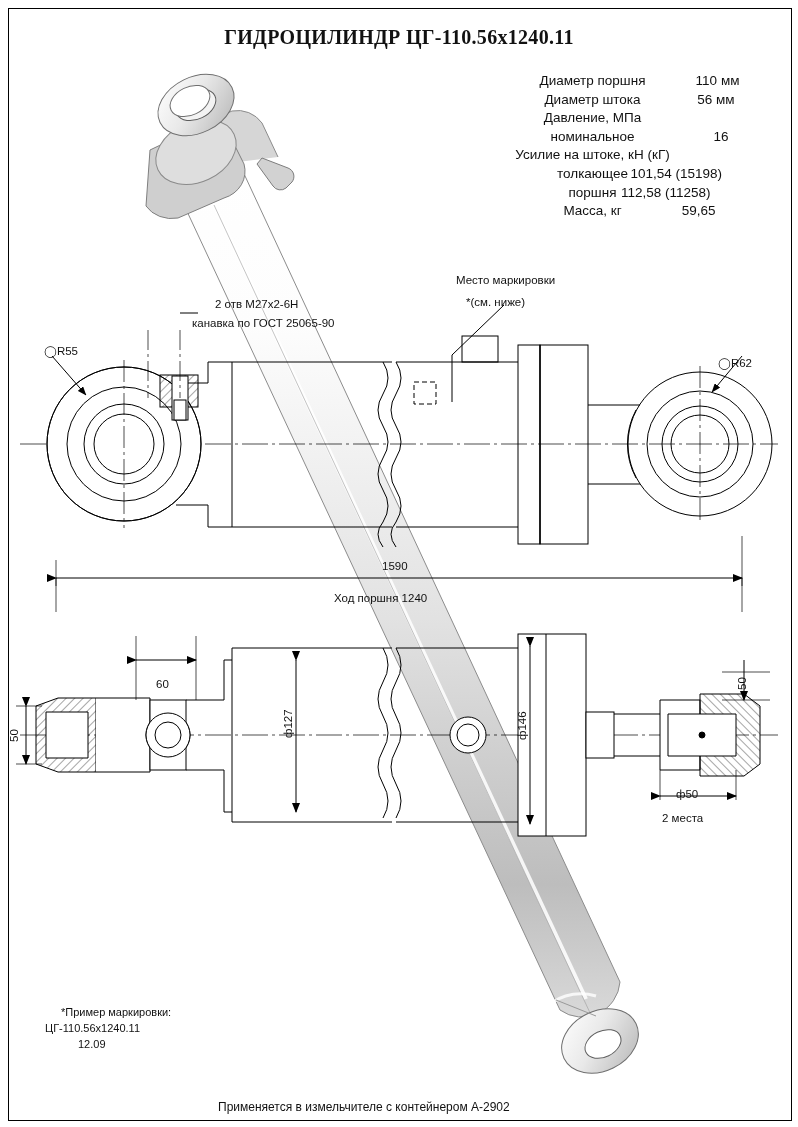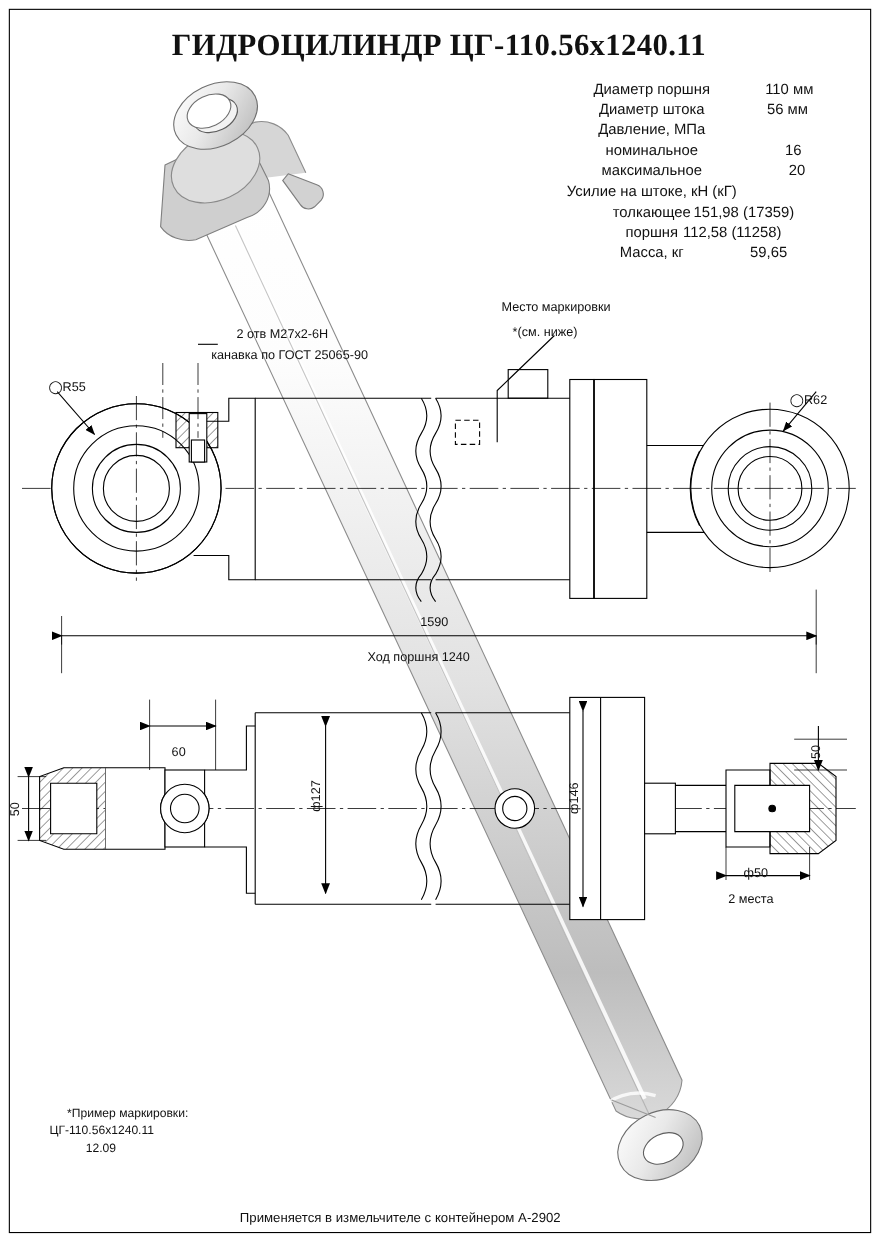--- a/index.html
+++ b/index.html
@@ -1,18 +1,18 @@
 <!DOCTYPE html>
 <html><head>
 <meta charset="utf-8">
 <style>
   html,body{margin:0;padding:0;background:#fff;}
   body{width:798px;height:1127px;position:relative;font-family:"Liberation Sans",sans-serif;color:#111;overflow:hidden;}
   .sheet{position:absolute;left:8px;top:8px;width:782px;height:1111px;border:1px solid #000;background:#fff;}
-  .title{position:absolute;left:0;right:0;top:26px;text-align:center;font-family:"Liberation Serif",serif;font-weight:bold;font-size:28px;letter-spacing:.3px;}
+  .title{position:absolute;left:0;right:0;top:26px;text-align:center;font-family:"Liberation Serif",serif;font-weight:bold;font-size:20px;letter-spacing:.3px;}
   
   .spec{position:absolute;left:478px;top:72px;width:290px;font-family:"Liberation Sans",sans-serif;font-size:13.5px;line-height:18.6px;}
   .spec .row{display:flex;justify-content:center;margin-left:33px;}
   .spec .row .lbl{white-space:nowrap;}
   .spec .row .val{white-space:nowrap;text-align:right;min-width:94px;}
   
   .dt{position:absolute;font-family:"Liberation Sans",sans-serif;font-size:11.5px;color:#111;white-space:nowrap;}
   svg{position:absolute;left:0;top:0;}
   .note{position:absolute;font-size:11px;line-height:14px;white-space:nowrap;}
 </style>
@@ -34,30 +34,26 @@
   </div>
   <div class="row">
     <span class="lbl">Давление, МПа</span>
     <span class="val"></span>
   </div>
   <div class="row">
     <span class="lbl">номинальное</span>
     <span class="val">16</span>
   </div>
   <div class="row">
-    <span class="lbl">максимальное</span>
-    <span class="val">20</span>
-  </div>
-  <div class="row">
     <span class="lbl">Усилие на штоке, кН (кГ)</span>
     <span class="val"></span>
   </div>
   <div class="row">
     <span class="lbl">толкающее</span>
-    <span class="val">151,98 (17359)</span>
+    <span class="val">101,54 (15198)</span>
   </div>
   <div class="row">
     <span class="lbl">поршня</span>
     <span class="val">112,58 (11258)</span>
   </div>
   <div class="row">
     <span class="lbl">Масса, кг</span>
     <span class="val">59,65</span>
   </div>
 </div>

